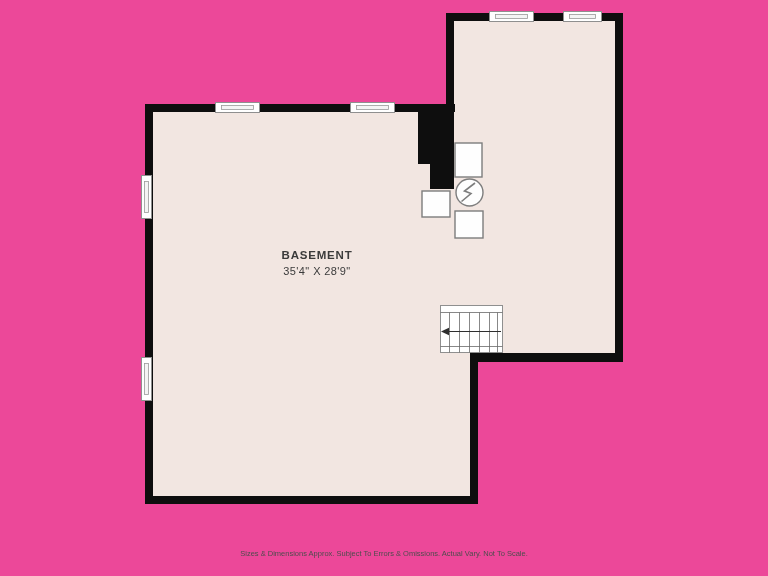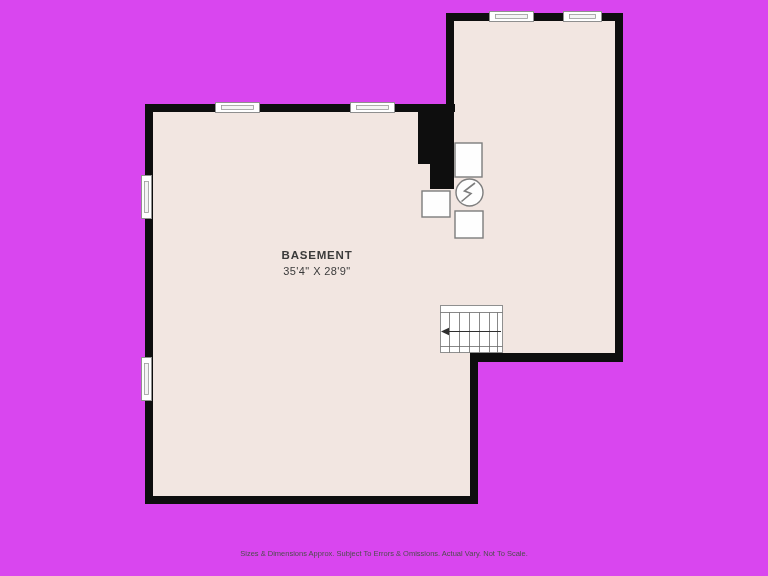--- a/index.html
+++ b/index.html
@@ -5,21 +5,21 @@
   html, body {
     margin: 0;
     padding: 0;
     background: #fdfdfd;
     font-family: "Liberation Sans", sans-serif;
   }
   .canvas {
     position: relative;
     width: 768px;
     height: 576px;
-    background: #d946ef;
+    background: #ec4899;
     overflow: hidden;
   }
   svg { display: block; }
 
   .floor   { fill: #f2e6e1; }
   .wall    { fill: #0e0e0e; }
 
   .win-outer { fill: #ffffff; stroke: #8f8f8f; stroke-width: 1; }
   .win-inner { fill: #f4f4f4; stroke: #9a9a9a; stroke-width: 0.8; }
 

